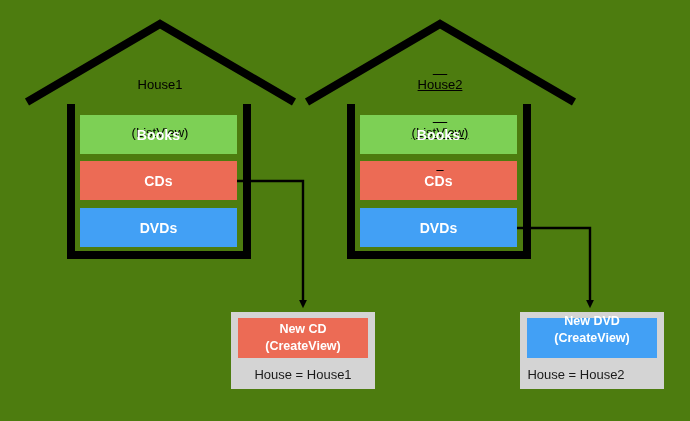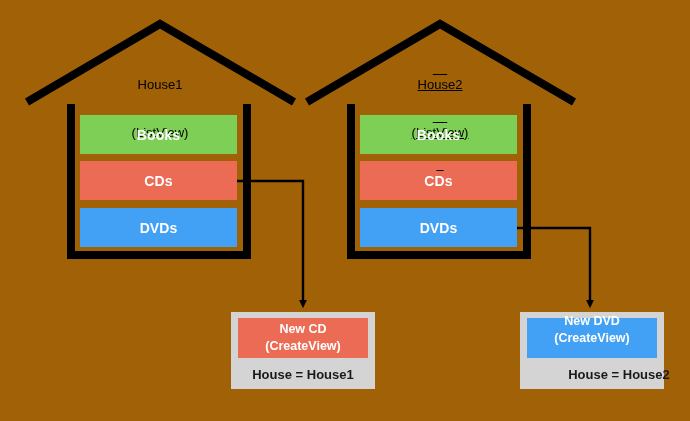--- a/index.html
+++ b/index.html
@@ -7,21 +7,21 @@
     padding: 0;
     background: #ffffff;
   }
   body {
     font-family: "Liberation Sans", sans-serif;
   }
   #canvas {
     position: relative;
     width: 690px;
     height: 421px;
-    background: #a16207;
+    background: #4d7c0f;
     overflow: hidden;
   }
   #diagram-svg {
     position: absolute;
     left: 0;
     top: 0;
     width: 690px;
     height: 421px;
   }
   .house-title {
@@ -53,21 +53,21 @@
     font-size: 12.5px;
     font-weight: bold;
     line-height: 17px;
     text-align: center;
   }
   .panel-caption {
     position: absolute;
     text-align: center;
     color: #1a1a1a;
     font-size: 13px;
-    font-weight: bold;
+    font-weight: normal;
   }
 </style>
 </head>
 <body>
 
 <div id="canvas">
 
   <svg id="diagram-svg" viewBox="0 0 690 421" xmlns="http://www.w3.org/2000/svg">
 
     <defs>
@@ -128,15 +128,15 @@
   <div class="create-box-label" style="left:238px; top:318px; width:130px; height:40px;">
     <span>New CD</span>
     <span>(CreateView)</span>
   </div>
   <div class="panel-caption" style="left:231px; top:367px; width:144px;">House = House1</div>
 
   <div class="create-box-label" style="left:527px; top:310px; width:130px; height:40px;">
     <span>New DVD</span>
     <span>(CreateView)</span>
   </div>
-  <div class="panel-caption" style="left:547px; top:367px; width:144px;">House = House2</div>
+  <div class="panel-caption" style="left:504px; top:367px; width:144px;">House = House2</div>
 
 </div>
 
 </body></html>

